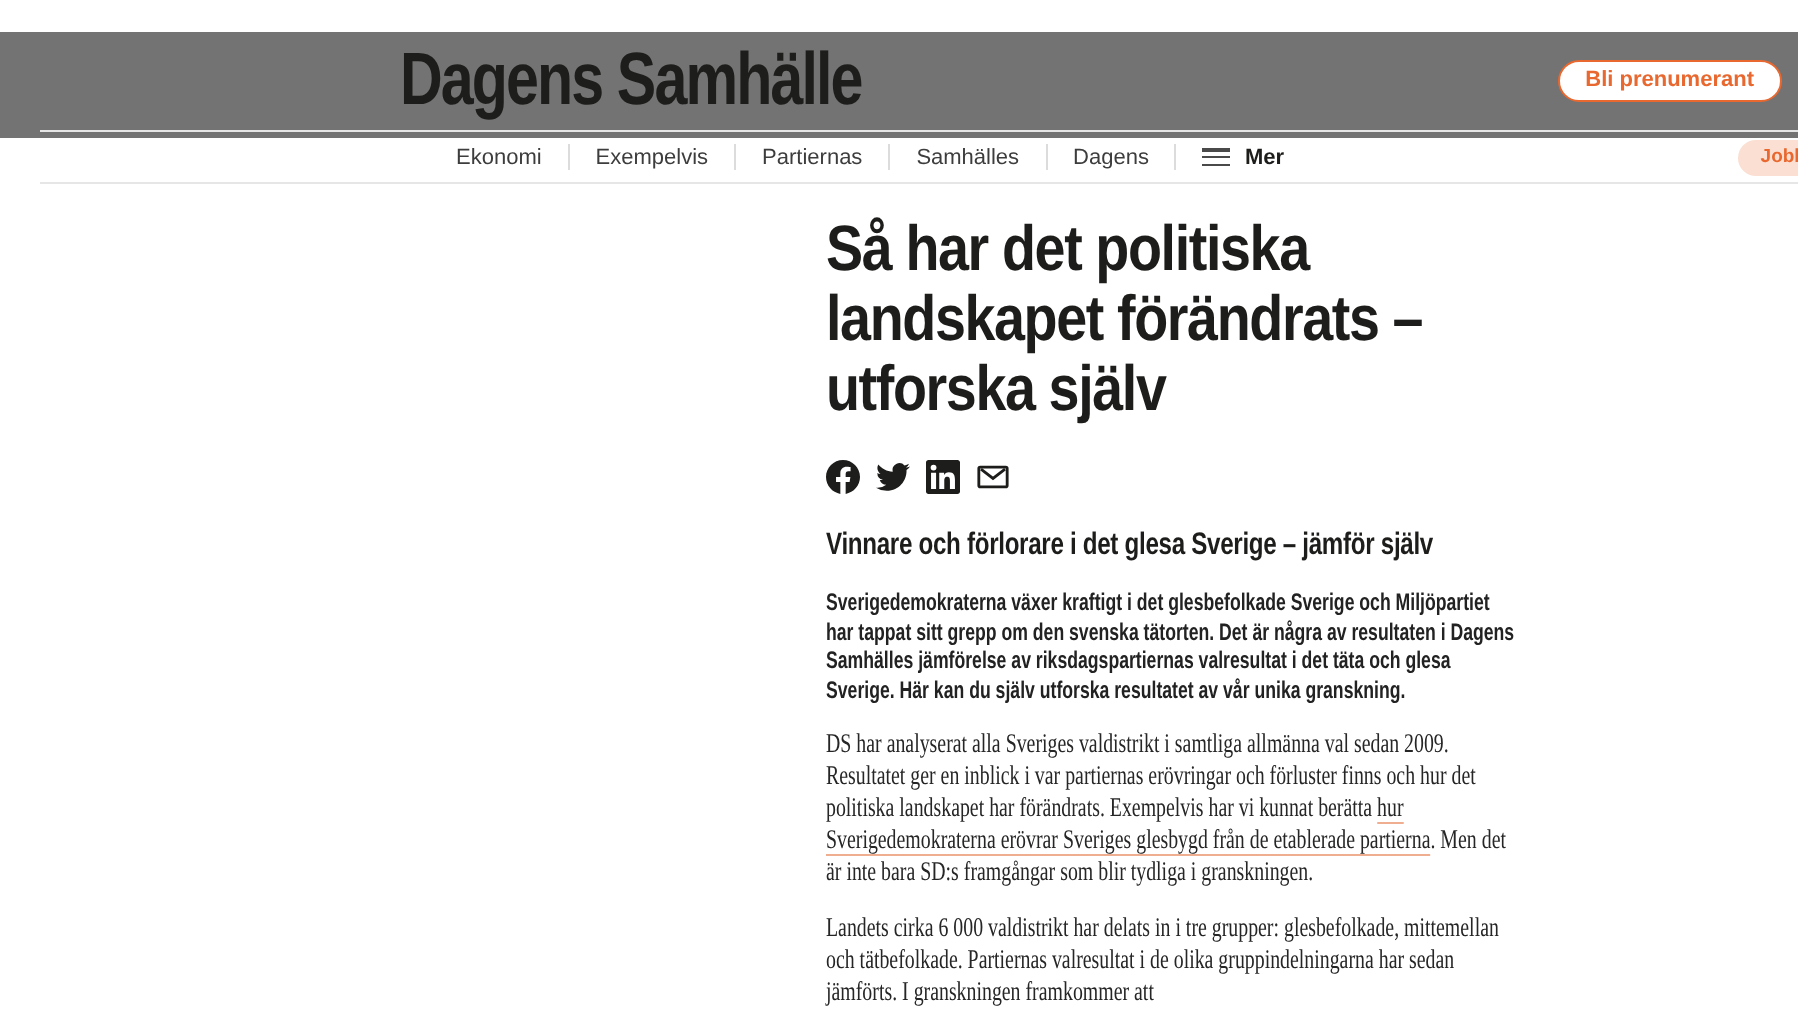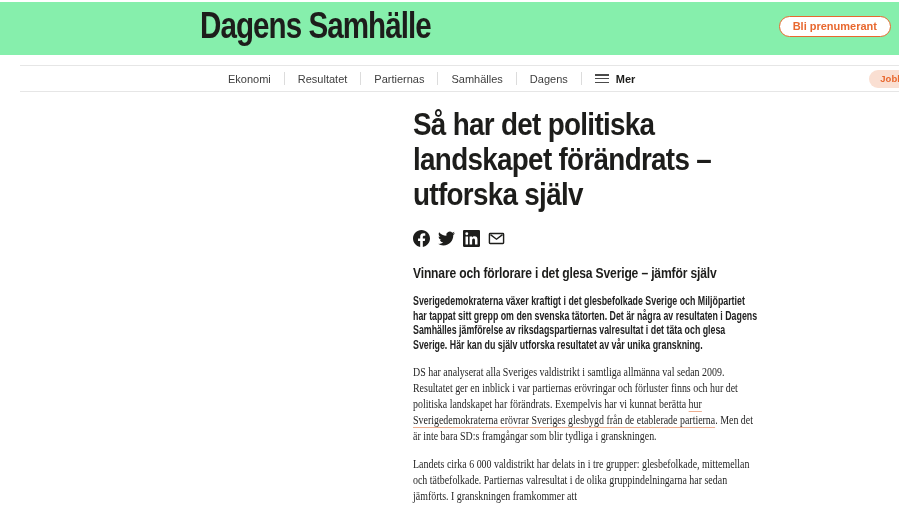--- a/index.html
+++ b/index.html
@@ -3,21 +3,21 @@
 <meta charset="utf-8">
 <style>
   * { margin:0; padding:0; box-sizing:border-box; }
   html,body { background:#fff; }
   .page {
     position:relative; width:899px; height:506px; overflow:hidden;
     background:#fff; font-family:"Liberation Sans", sans-serif; color:#1a1a1a;
   }
 
   
-  .header { position:absolute; top:2px; left:0; width:899px; height:53px; background:#86efac; }
+  .header { position:absolute; top:16px; left:0; width:899px; height:53px; background:#737373; }
   .logo {
     position:absolute; left:200px; top:3px; font-size:37px; font-weight:bold;
     letter-spacing:-1.2px; color:#1d1d1b; white-space:nowrap;
     transform:scaleX(0.80); transform-origin:left top; cursor:pointer;
   }
   .subscribe-btn {
     position:absolute; right:8px; top:14px; height:21px; padding:0 13px;
     border:1px solid #e8682f; border-radius:11px; background:#fff;
     color:#e8682f; font-size:11px; font-weight:bold; line-height:19px;
     font-family:"Liberation Sans", sans-serif; cursor:pointer; white-space:nowrap;
@@ -82,21 +82,21 @@
 <div class="page">
 
   <div class="header">
     <div class="logo">Dagens Samhälle</div>
     <button class="subscribe-btn">Bli prenumerant</button>
   </div>
 
   <nav class="nav">
     <span class="nav-item">Ekonomi</span>
     <span class="nav-divider"></span>
-    <span class="nav-item">Resultatet</span>
+    <span class="nav-item">Exempelvis</span>
     <span class="nav-divider"></span>
     <span class="nav-item">Partiernas</span>
     <span class="nav-divider"></span>
     <span class="nav-item">Samhälles</span>
     <span class="nav-divider"></span>
     <span class="nav-item">Dagens</span>
     <span class="nav-divider"></span>
     <span class="nav-more">
       <span class="hamburger">
           <span></span>

